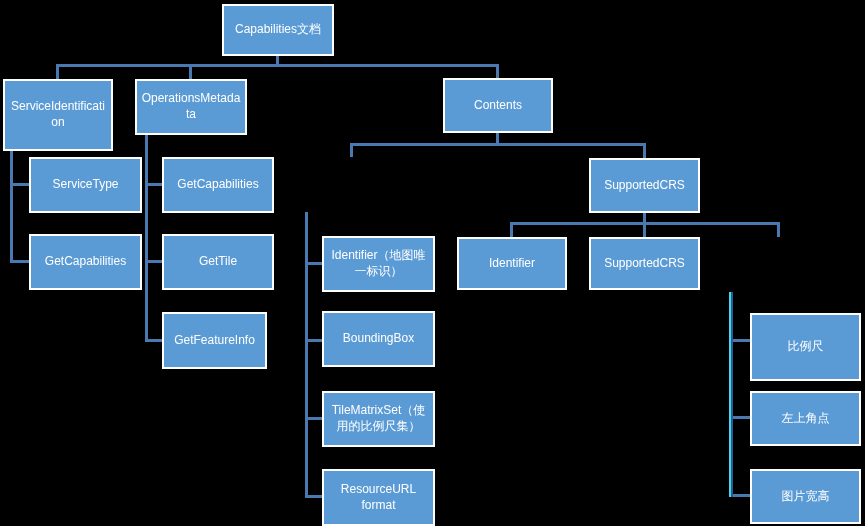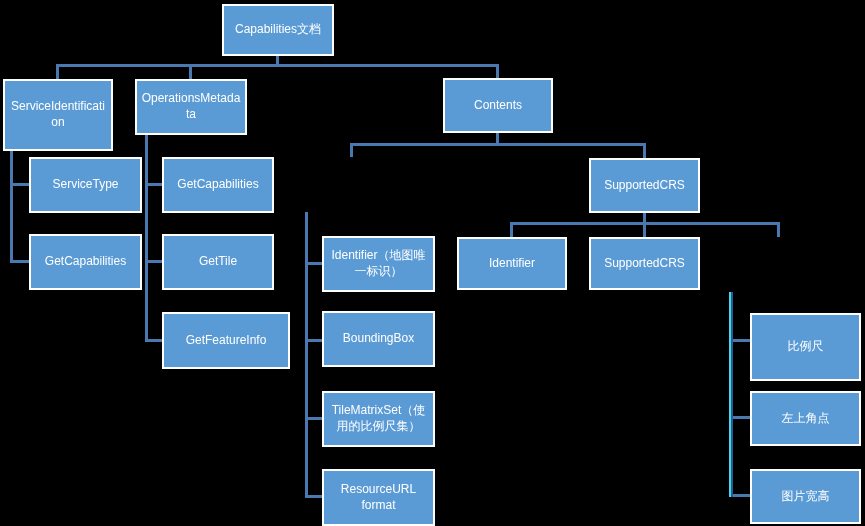--- a/index.html
+++ b/index.html
@@ -68,21 +68,21 @@
 
   <div class="node" style="left:222px;top:4px;width:112px;height:52px">Capabilities文档</div>
   <div class="node" style="left:3px;top:79px;width:110px;height:72px">ServiceIdentification</div>
   <div class="node" style="left:135px;top:79px;width:112px;height:56px">OperationsMetadata</div>
   <div class="node" style="left:443px;top:78px;width:110px;height:55px">Contents</div>
 
   <div class="node" style="left:29px;top:157px;width:113px;height:56px">ServiceType</div>
   <div class="node" style="left:29px;top:234px;width:113px;height:56px">GetCapabilities</div>
   <div class="node" style="left:162px;top:157px;width:112px;height:56px">GetCapabilities</div>
   <div class="node" style="left:162px;top:234px;width:112px;height:56px">GetTile</div>
-  <div class="node" style="left:162px;top:312px;width:128px;height:57px">GetFeatureInfo</div>
+  <div class="node" style="left:162px;top:312px;width:105px;height:57px">GetFeatureInfo</div>
 
   <div class="node" style="left:589px;top:158px;width:111px;height:55px">SupportedCRS</div>
 
   <div class="node" style="left:322px;top:236px;width:113px;height:56px">Identifier（地图唯一标识）</div>
   <div class="node" style="left:322px;top:311px;width:113px;height:56px">BoundingBox</div>
   <div class="node" style="left:322px;top:391px;width:113px;height:56px">TileMatrixSet（使用的比例尺集）</div>
   <div class="node" style="left:322px;top:469px;width:113px;height:57px">ResourceURL format</div>
 
   <div class="node" style="left:457px;top:237px;width:110px;height:53px">Identifier</div>
   <div class="node" style="left:589px;top:237px;width:111px;height:53px">SupportedCRS</div>

